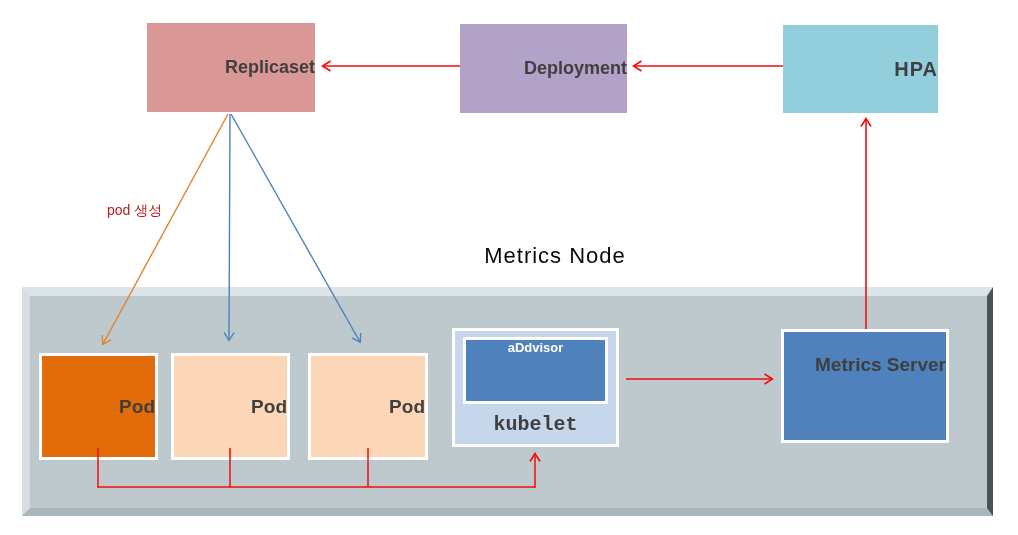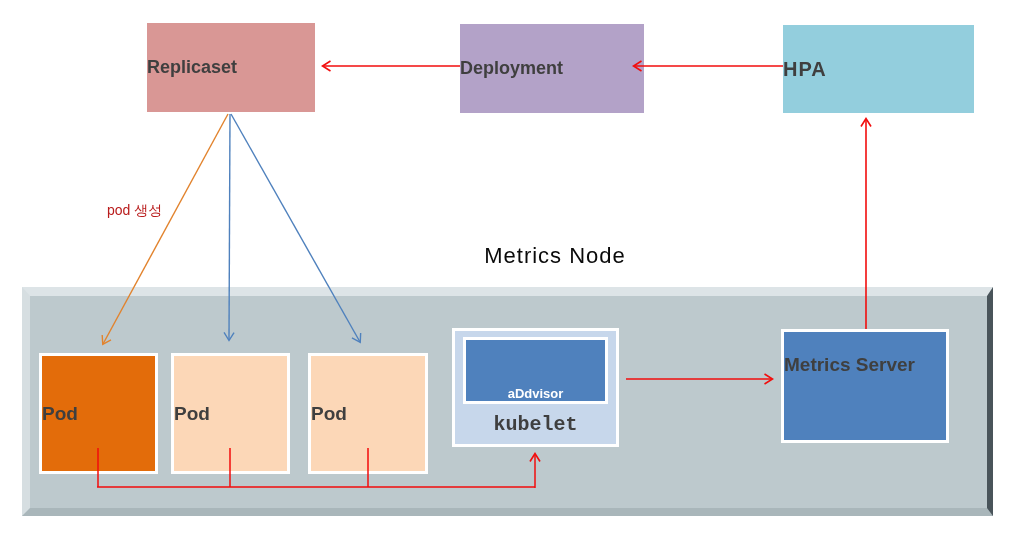--- a/index.html
+++ b/index.html
@@ -1,47 +1,47 @@
 <!DOCTYPE html>
 <html><head>
 <meta charset="utf-8">
 <style>
   html,body{margin:0;padding:0;background:#ffffff;}
   body{width:1018px;height:535px;position:relative;overflow:hidden;
        font-family:"Liberation Sans", sans-serif;}
   .stage{position:absolute;inset:0;width:1018px;height:535px;}
 
-  .box{position:absolute;display:flex;align-items:center;justify-content:flex-start;
+  .box{position:absolute;display:flex;align-items:center;justify-content:flex-end;
        font-weight:bold;color:#3f3f3f;box-sizing:border-box;}
 
   #replicaset{left:147px;top:23px;width:168px;height:89px;font-size:18px;}
-  #deployment{left:460px;top:24px;width:184px;height:89px;font-size:18px;}
-  #hpa{left:783px;top:25px;width:191px;height:88px;font-size:20px;letter-spacing:1px;}
+  #deployment{left:460px;top:24px;width:167px;height:89px;font-size:18px;}
+  #hpa{left:783px;top:25px;width:155px;height:88px;font-size:20px;letter-spacing:1px;}
 
   .worker{position:absolute;left:22px;top:287px;width:971px;height:229px;
           box-sizing:border-box;
           border-top:9px solid #dde4e7;
           border-left:8px solid #d6dee1;
           border-right:6px solid #49545a;
           border-bottom:8px solid #a9b6ba;}
 
   .worker-title{position:absolute;left:425px;top:243px;width:260px;text-align:center;
                 font-size:22px;font-weight:normal;color:#0a0a0a;letter-spacing:1px;}
 
-  .pod{position:absolute;top:353px;width:119px;height:121px;border:3px solid #ffffff;
+  .pod{position:absolute;top:353px;width:119px;height:107px;border:3px solid #ffffff;
        font-size:19px;}
   #pod1{left:39px;}
   #pod2{left:171px;}
   #pod3{left:308px;width:120px;}
 
   #kubelet-box{position:absolute;left:452px;top:328px;width:167px;height:119px;
                border:3px solid #ffffff;box-sizing:border-box;
                display:flex;flex-direction:column;align-items:stretch;}
   #cadvisor{margin:6px 8px 0 8px;height:67px;border:3px solid #ffffff;box-sizing:border-box;
-            display:flex;align-items:flex-end;justify-content:center;
+            display:flex;align-items:flex-start;justify-content:center;
             color:#ffffff;font-size:13px;font-weight:bold;}
   .kubelet-label{flex:1;display:flex;align-items:center;justify-content:center;
                  font-size:20px;font-weight:bold;color:#3f3f3f;font-family:Liberation Mono, monospace;}
 
   #metrics{left:781px;top:329px;width:168px;height:114px;border:3px solid #ffffff;
            font-size:19px;padding-bottom:42px;}
 
   .edge-label{position:absolute;left:107px;top:202px;font-size:14px;color:#b91c1c;
               white-space:nowrap;}
 

